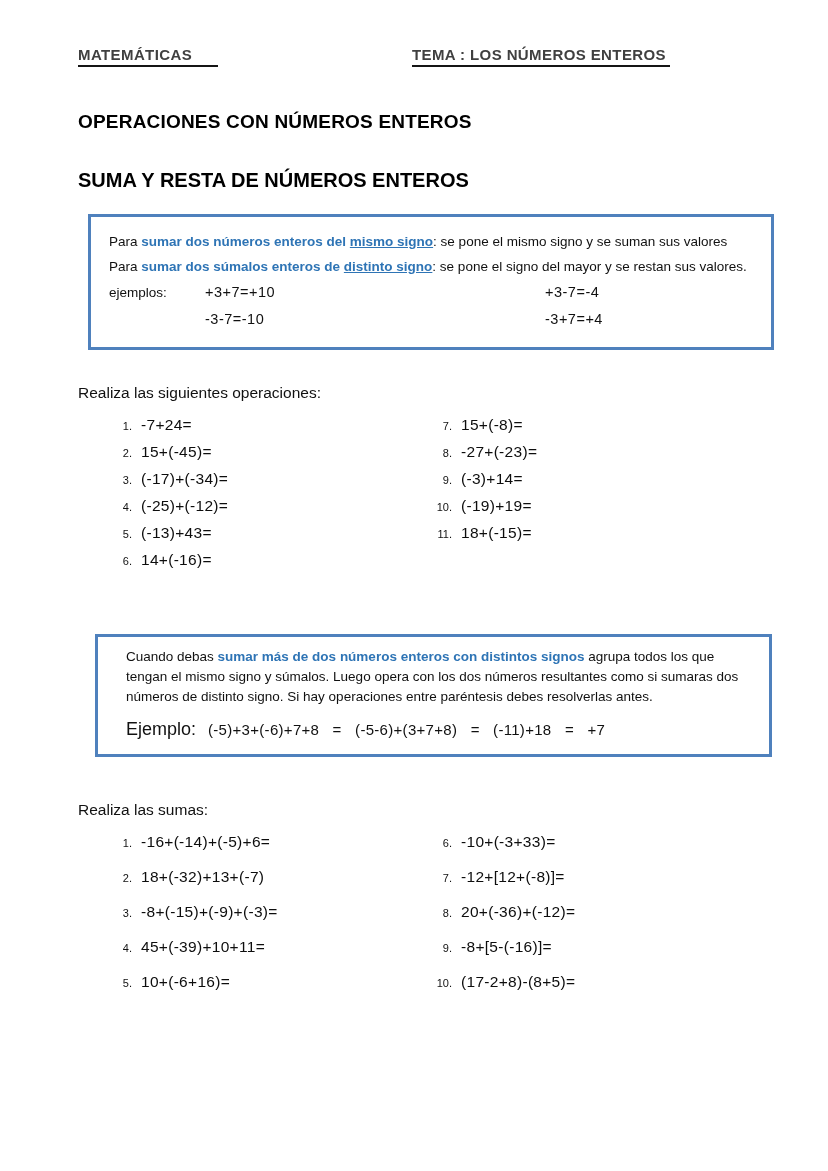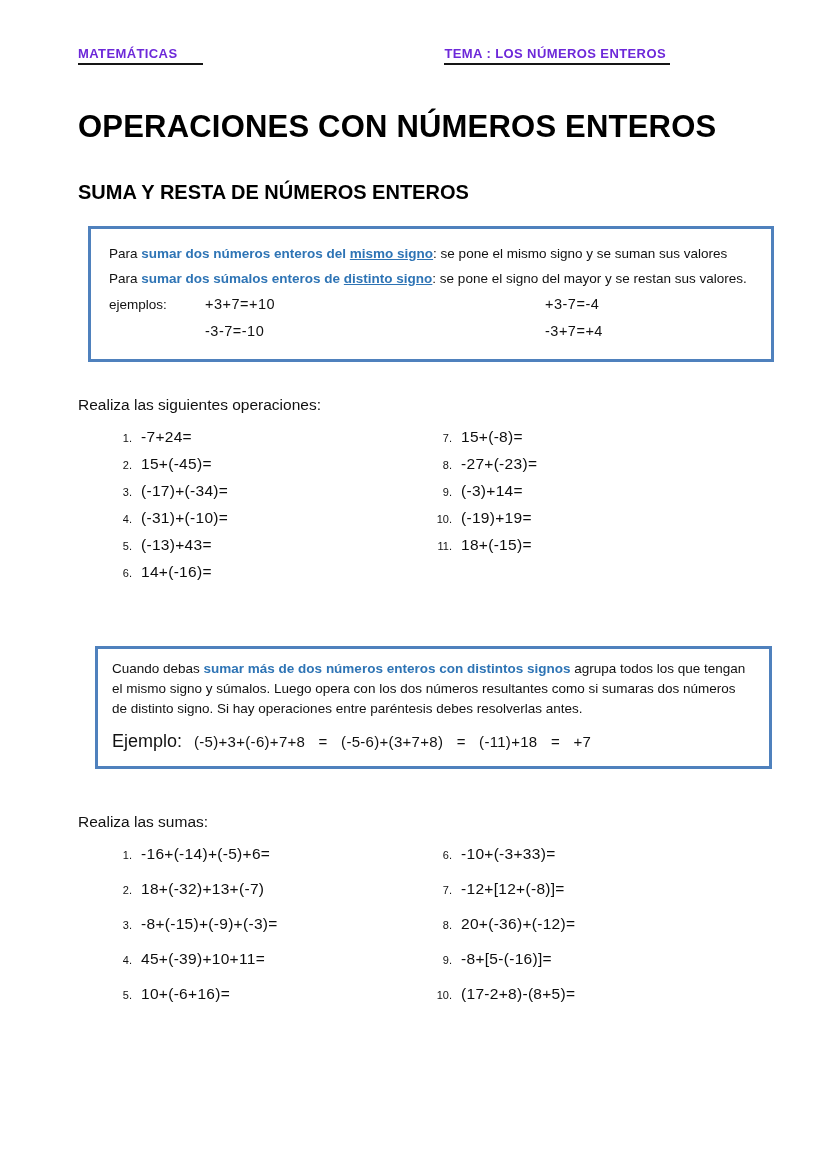--- a/index.html
+++ b/index.html
@@ -4,25 +4,25 @@
 <style>
   * { margin:0; padding:0; box-sizing:border-box; }
   html, body { background:#ffffff; }
   body {
     width:828px; height:1171px; overflow:hidden; position:relative;
     font-family:"Liberation Sans", sans-serif; color:#151515;
   }
   .page { padding:46px 56px 0 78px; }
 
   .header { display:flex; justify-content:space-between; width:592px;
-            font-weight:bold; font-size:13px; color:#6d28d9; }
+            font-weight:bold; font-size:15px; color:#404040; }
   .header-left  { border-bottom:2px solid #151515; padding:0 26px 2px 0; letter-spacing:0.4px; }
   .header-right { border-bottom:2px solid #151515; padding:0 4px 2px 0; letter-spacing:0.4px; }
 
-  .title { margin-top:44px; font-size:31px; font-weight:bold; color:#000; letter-spacing:0.2px; }
+  .title { margin-top:44px; font-size:19px; font-weight:bold; color:#000; letter-spacing:0.2px; }
   .section-heading { margin-top:36px; font-size:20px; font-weight:bold; color:#000; }
 
   .rule-box {
     margin-top:22px; margin-left:10px; width:686px;
     border:3px solid #4f81bd; padding:12px 16px 14px 18px;
     font-size:13.5px; color:#111;
   }
   .rule-line { line-height:25px; }
   .hl { color:#2e74b5; font-weight:bold;text-align:center; }
   .ul { text-decoration:underline; }
@@ -35,21 +35,21 @@
   .two-col { display:flex; margin-top:14px; }
   .col { width:348px; padding-left:28px; }
   .col.second { width:auto; padding-left:0; flex:1; }
   .item { display:flex; align-items:baseline; height:27px; }
   .list2 .item { height:35px; }
   .item .num { width:26px; text-align:right; margin-right:9px; font-size:11px; color:#111; flex:0 0 auto; }
   .item .expr { font-size:15.5px; letter-spacing:0.3px; color:#0d0d0d; }
 
   .rule-box2 {
     margin-top:56px; margin-left:17px; width:677px;
-    border:3px solid #4f81bd; padding:10px 16px 14px 14px;
+    border:3px solid #4f81bd; padding:10px 16px 14px 28px;
     font-size:13.5px; color:#111;
   }
   .rule-box2 .para { line-height:20px; }
   .example2 { display:flex; align-items:baseline; margin-top:12px; }
   .ex2-label { width:82px; font-size:18px; }
   .ex2-expr  { font-size:15px; white-space:pre-wrap; letter-spacing:0.3px; }
 
   .list-intro.second { margin-top:44px; }
 </style>
 </head>
@@ -92,21 +92,21 @@
       <div class="item">
           <span class="num">2.</span>
           <span class="expr">15+(-45)=</span>
         </div>
       <div class="item">
           <span class="num">3.</span>
           <span class="expr">(-17)+(-34)=</span>
         </div>
       <div class="item">
           <span class="num">4.</span>
-          <span class="expr">(-31)+(-10)=</span>
+          <span class="expr">(-25)+(-12)=</span>
         </div>
       <div class="item">
           <span class="num">5.</span>
           <span class="expr">(-13)+43=</span>
         </div>
       <div class="item">
           <span class="num">6.</span>
           <span class="expr">14+(-16)=</span>
         </div>
     </div>

